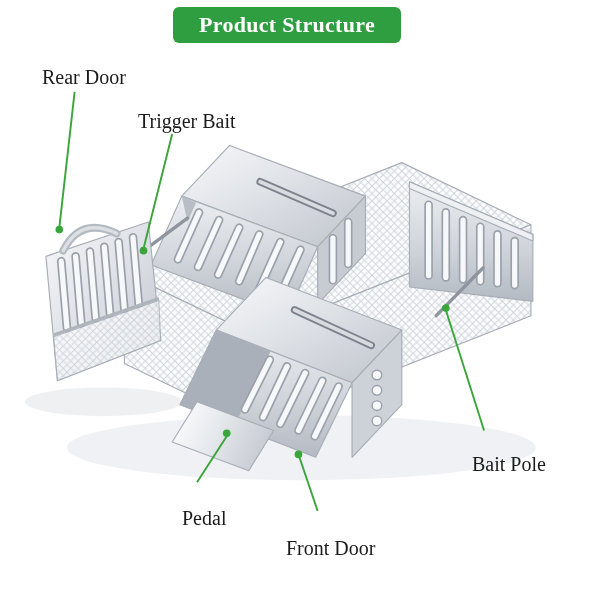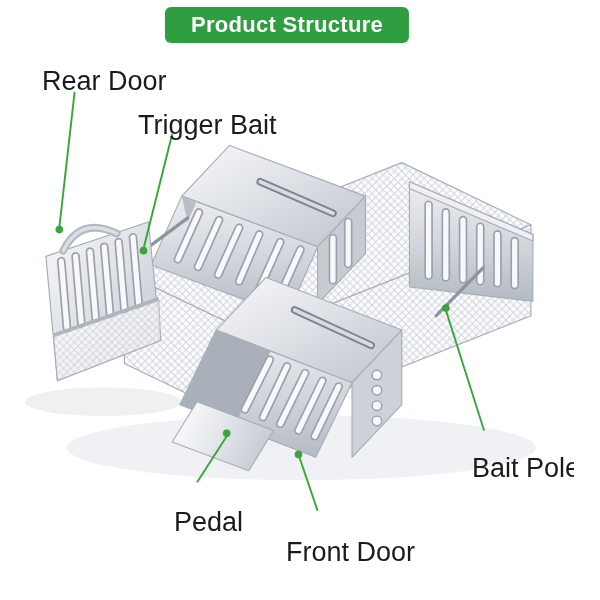--- a/index.html
+++ b/index.html
@@ -2,34 +2,34 @@
 <html style="--banner-green: #2f9e41; --leader-green: #3aa53a; --label-text: #1b1b1b;"><head>
 <meta charset="utf-8">
 <style>
   :root{
     --banner-green:#2f9e41;
     --leader-green:#3aa53a;
     --label-text:#1b1b1b;
   }
   *{margin:0;padding:0;box-sizing:border-box;}
   body{background:#fff;font-family:"Liberation Sans",sans-serif;}
-  .stage{position:relative;width:574px;height:600px;background:#ffffff;overflow:hidden;}
+  .stage{position:relative;width:574px;height:600px;background:#ffffff;overflow:hidden;font-family:Liberation Serif, serif;}
   .banner{
     position:absolute;top:7px;left:50%;transform:translateX(-50%);
     background:var(--banner-green);color:#fff;
     padding:5px 26px;border-radius:6px;
     font-size:22px;font-weight:700;letter-spacing:.3px;white-space:nowrap;
   }
   .part-label{
-    position:absolute;color:var(--label-text);font-size:27px;font-weight:400;white-space:nowrap;
+    position:absolute;color:var(--label-text);font-size:20px;font-weight:400;white-space:nowrap;
   }
   #lbl-rear-door{left:42px;top:66px;}
   #lbl-trigger-lever{left:138px;top:110px;}
   #lbl-bait-pole{left:472px;top:453px;}
-  #lbl-pedal{left:174px;top:507px;}
+  #lbl-pedal{left:182px;top:507px;}
   #lbl-front-door{left:286px;top:537px;}
   svg.scene{position:absolute;inset:0;}
   .leader{stroke:var(--leader-green);stroke-width:2;fill:none;}
   .dot{fill:var(--leader-green);}
   .slot-o{stroke:#9aa1ab;stroke-width:9;stroke-linecap:round;fill:none;}
   .slot-i{stroke:#f7f8fa;stroke-width:5.5;stroke-linecap:round;fill:none;}
   .hslot-o{stroke:#7d838d;stroke-width:8;stroke-linecap:round;fill:none;}
   .hslot-i{stroke:#d8dbdf;stroke-width:4;stroke-linecap:round;fill:none;}
   .edge{stroke:#a7adb6;stroke-width:1.2;stroke-linejoin:round;}
   .rod{stroke:#8f959e;stroke-width:3.5;stroke-linecap:round;fill:none;}

